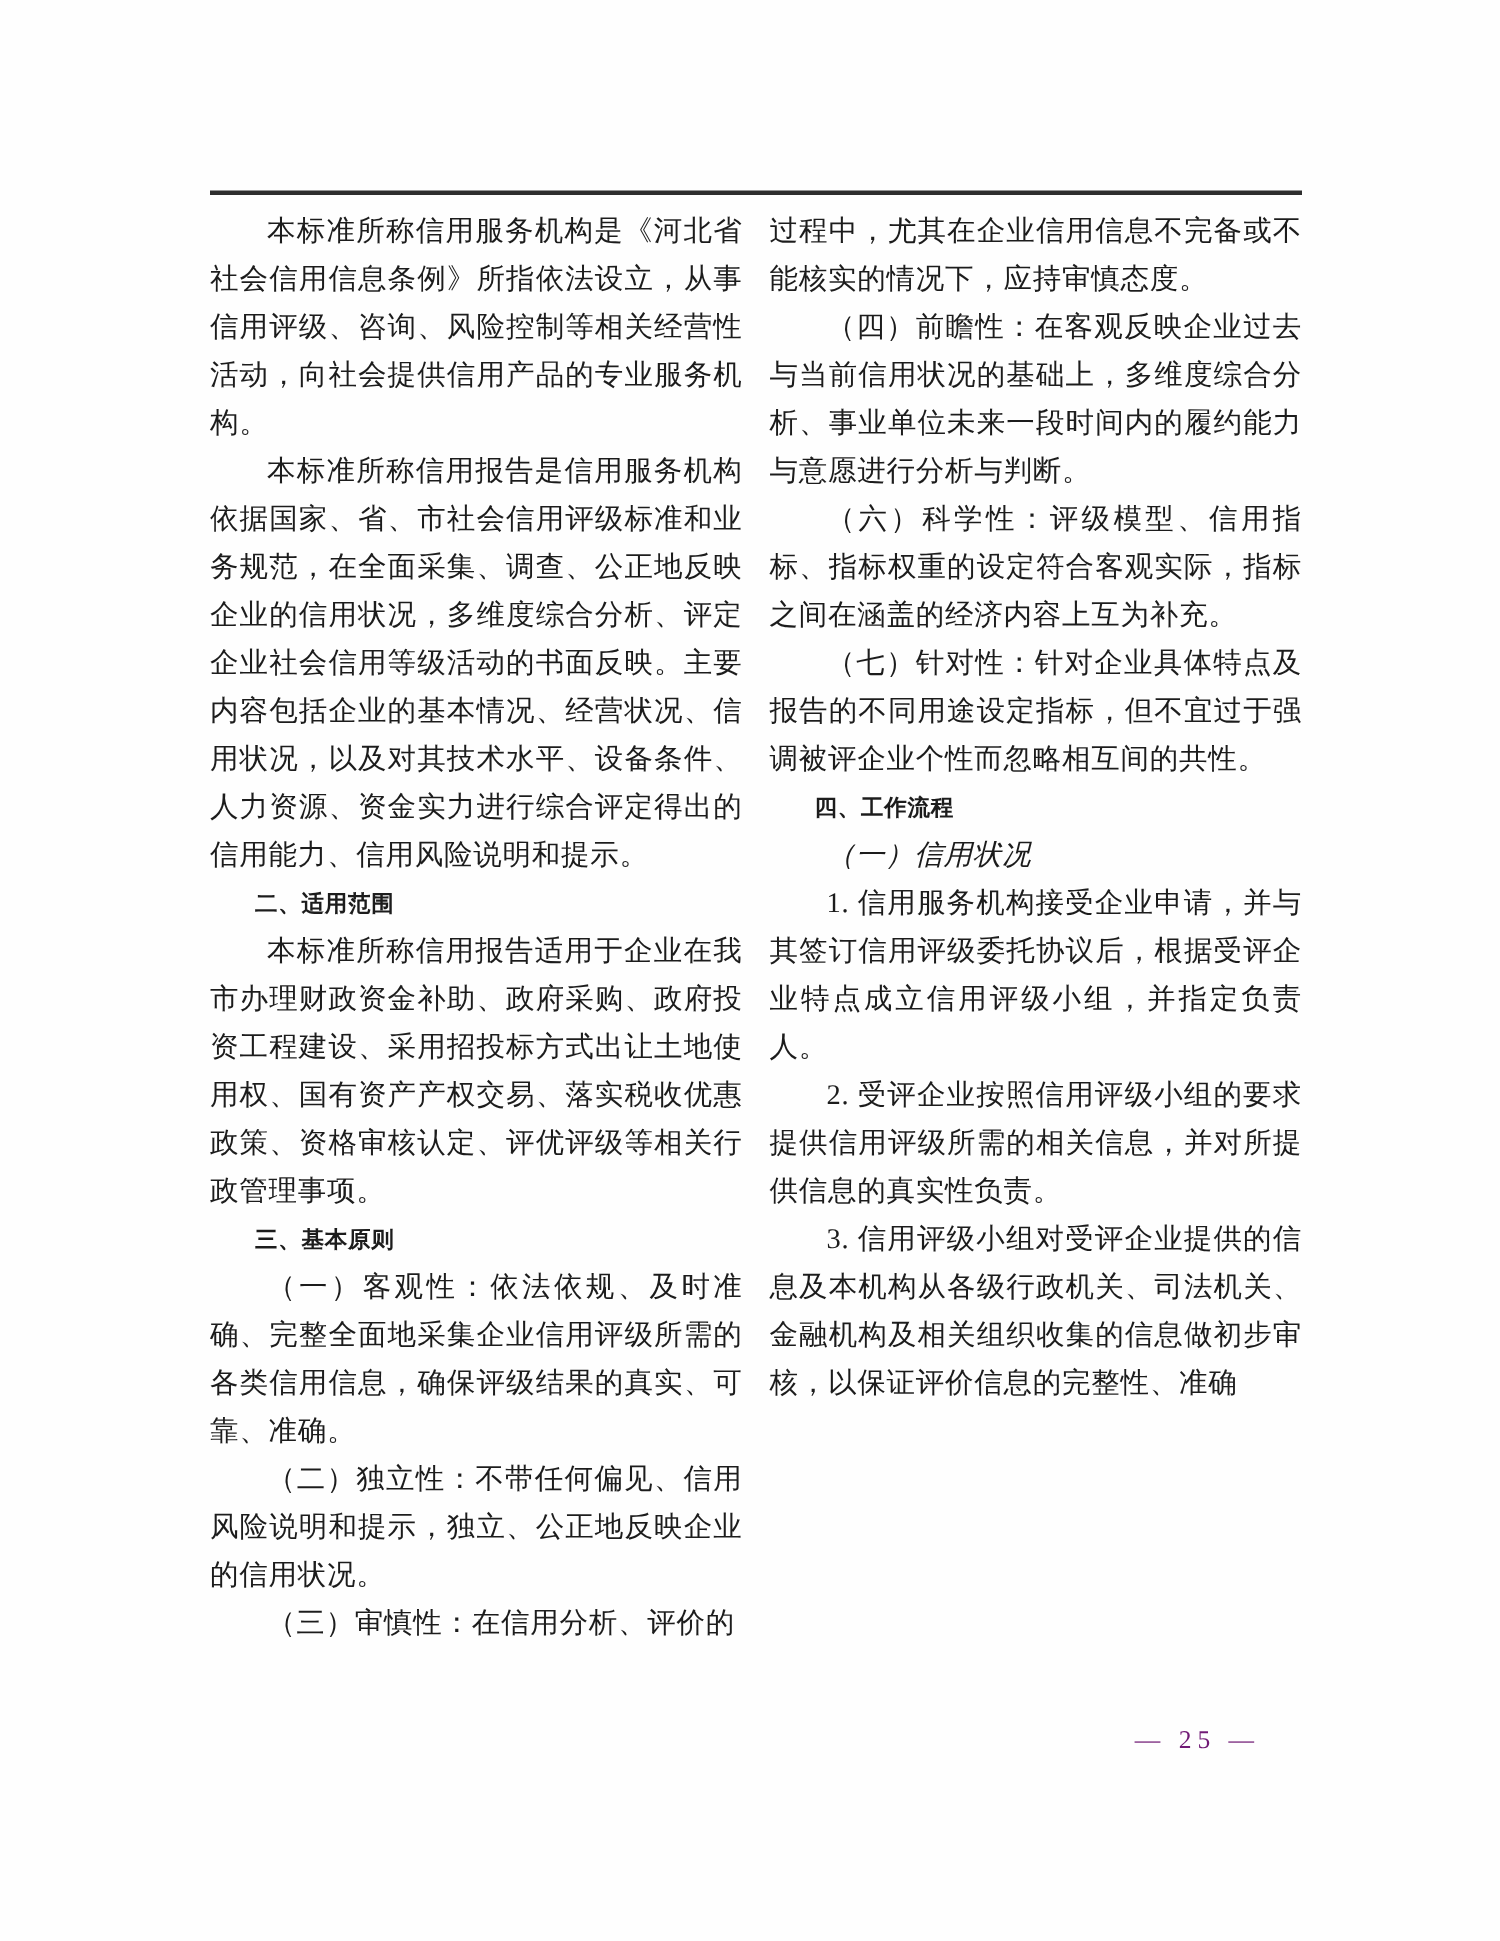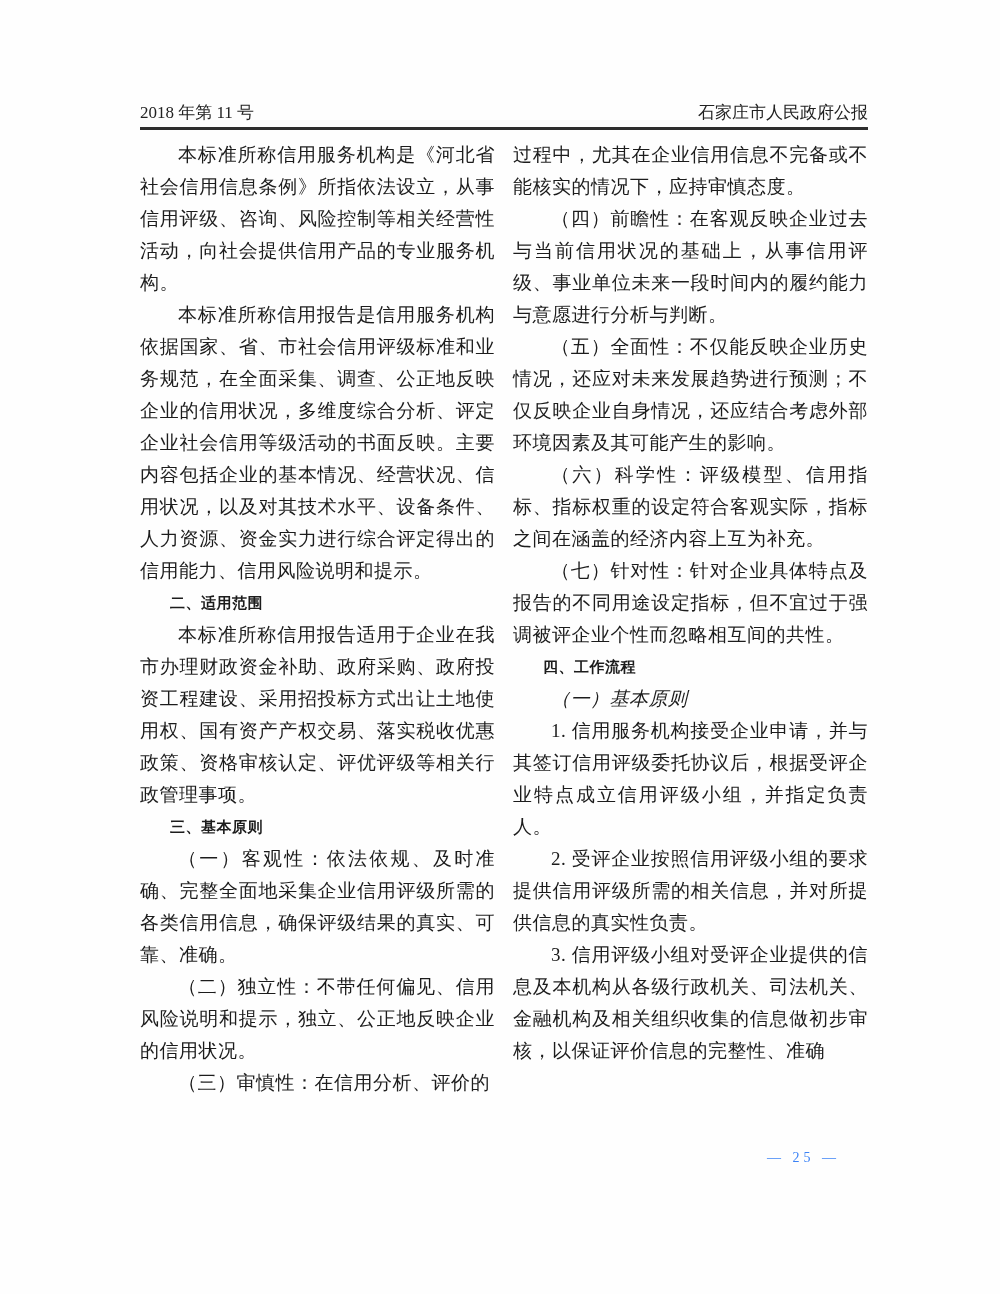--- a/index.html
+++ b/index.html
@@ -54,56 +54,51 @@
     font-family: "Liberation Sans", "DejaVu Sans", sans-serif;
     font-size: 15px;
   }
   .col p.heading-kai {
     text-indent: 2em;
     font-style: italic;
   }
   .footer {
     position: absolute;
     top: 1150px; right: 160px;
-    font-size: 14px;
-    color: #3b82f6;
+    font-size: 17px;
+    color: #701a75;
     letter-spacing: 4px;
   }
 </style>
 </head>
 <body>
 
 <div class="page">
 
-  <div class="header">
-    <span>2018 年第 11 号</span>
-    <span>石家庄市人民政府公报</span>
-  </div>
 
   <div class="header-rule"></div>
 
   <div class="content">
     <div class="col" id="col-left">
         <p class="para">本标准所称信用服务机构是《河北省社会信用信息条例》所指依法设立，从事信用评级、咨询、风险控制等相关经营性活动，向社会提供信用产品的专业服务机构。</p>
         <p class="para">本标准所称信用报告是信用服务机构依据国家、省、市社会信用评级标准和业务规范，在全面采集、调查、公正地反映企业的信用状况，多维度综合分析、评定企业社会信用等级活动的书面反映。主要内容包括企业的基本情况、经营状况、信用状况，以及对其技术水平、设备条件、人力资源、资金实力进行综合评定得出的信用能力、信用风险说明和提示。</p>
         <p class="heading-bold">二、适用范围</p>
         <p class="para">本标准所称信用报告适用于企业在我市办理财政资金补助、政府采购、政府投资工程建设、采用招投标方式出让土地使用权、国有资产产权交易、落实税收优惠政策、资格审核认定、评优评级等相关行政管理事项。</p>
         <p class="heading-bold">三、基本原则</p>
         <p class="para">（一）客观性：依法依规、及时准确、完整全面地采集企业信用评级所需的各类信用信息，确保评级结果的真实、可靠、准确。</p>
         <p class="para">（二）独立性：不带任何偏见、信用风险说明和提示，独立、公正地反映企业的信用状况。</p>
         <p class="para">（三）审慎性：在信用分析、评价的</p>
       </div>
     <div class="col" id="col-right">
         <p class="no-indent">过程中，尤其在企业信用信息不完备或不能核实的情况下，应持审慎态度。</p>
-        <p class="para">（四）前瞻性：在客观反映企业过去与当前信用状况的基础上，从事信用评级、事业单位未来一段时间内的履约能力与意愿进行分析与判断。</p>
-        <p class="para">（五）全面性：不仅能反映企业历史情况，还应对未来发展趋势进行预测；不仅反映企业自身情况，还应结合考虑外部环境因素及其可能产生的影响。</p>
+        <p class="para">（四）前瞻性：在客观反映企业过去与当前信用状况的基础上，多维度综合分析、事业单位未来一段时间内的履约能力与意愿进行分析与判断。</p>
         <p class="para">（六）科学性：评级模型、信用指标、指标权重的设定符合客观实际，指标之间在涵盖的经济内容上互为补充。</p>
         <p class="para">（七）针对性：针对企业具体特点及报告的不同用途设定指标，但不宜过于强调被评企业个性而忽略相互间的共性。</p>
         <p class="heading-bold">四、工作流程</p>
-        <p class="heading-kai">（一）基本原则</p>
+        <p class="heading-kai">（一）信用状况</p>
         <p class="para">1. 信用服务机构接受企业申请，并与其签订信用评级委托协议后，根据受评企业特点成立信用评级小组，并指定负责人。</p>
         <p class="para">2. 受评企业按照信用评级小组的要求提供信用评级所需的相关信息，并对所提供信息的真实性负责。</p>
         <p class="para">3. 信用评级小组对受评企业提供的信息及本机构从各级行政机关、司法机关、金融机构及相关组织收集的信息做初步审核，以保证评价信息的完整性、准确</p>
       </div>
   </div>
 
   <div class="footer">— 25 —</div>
 
 </div>
 

